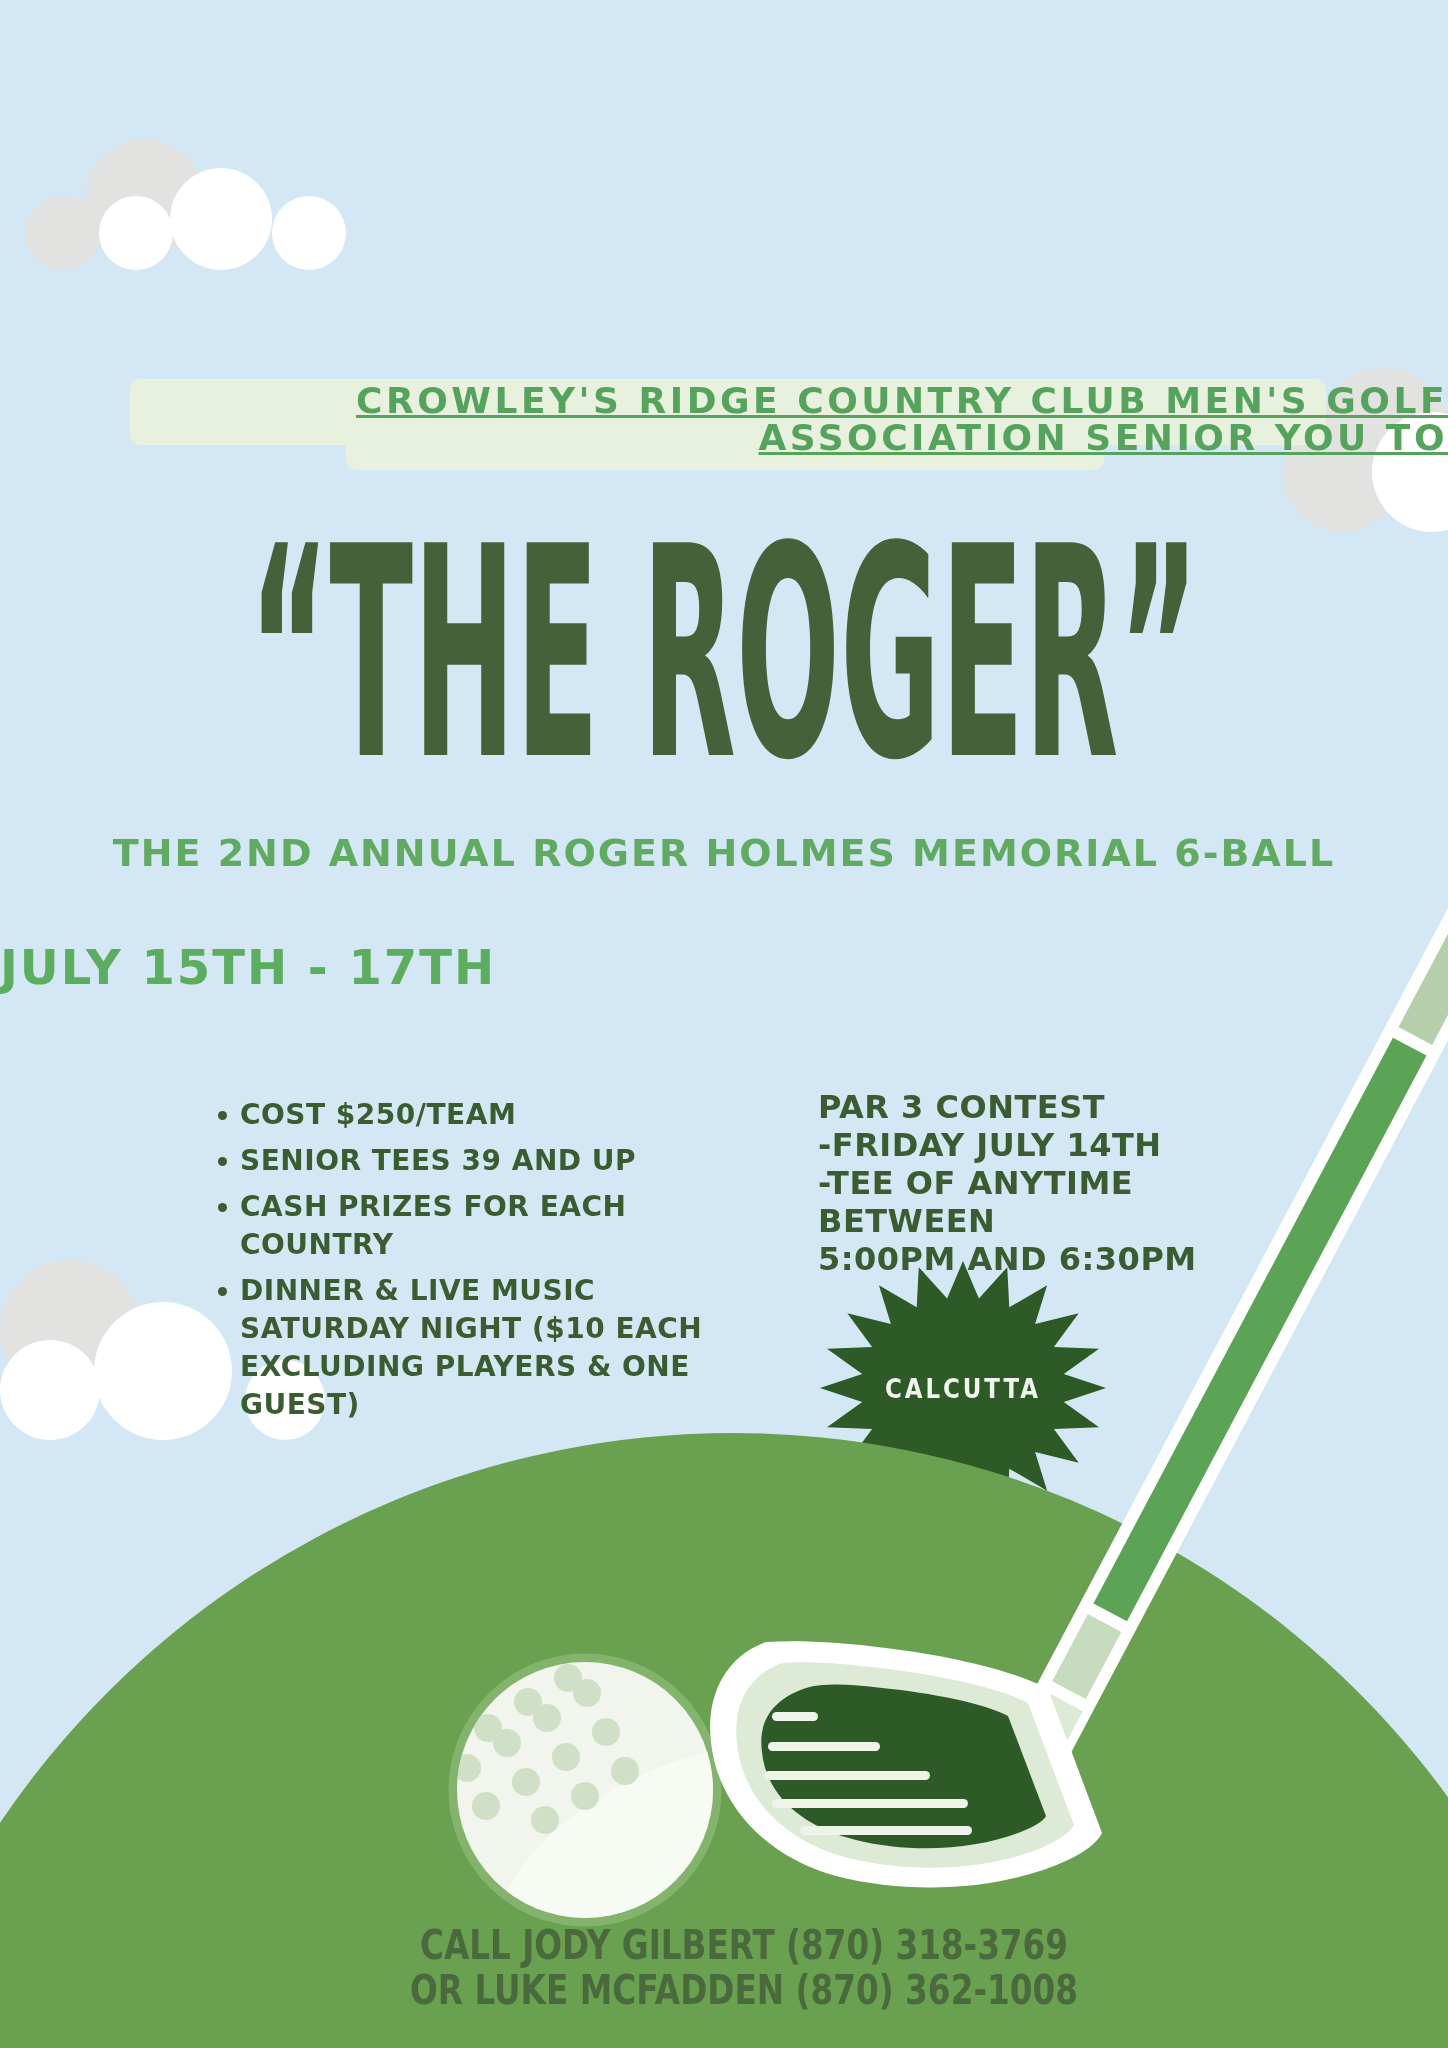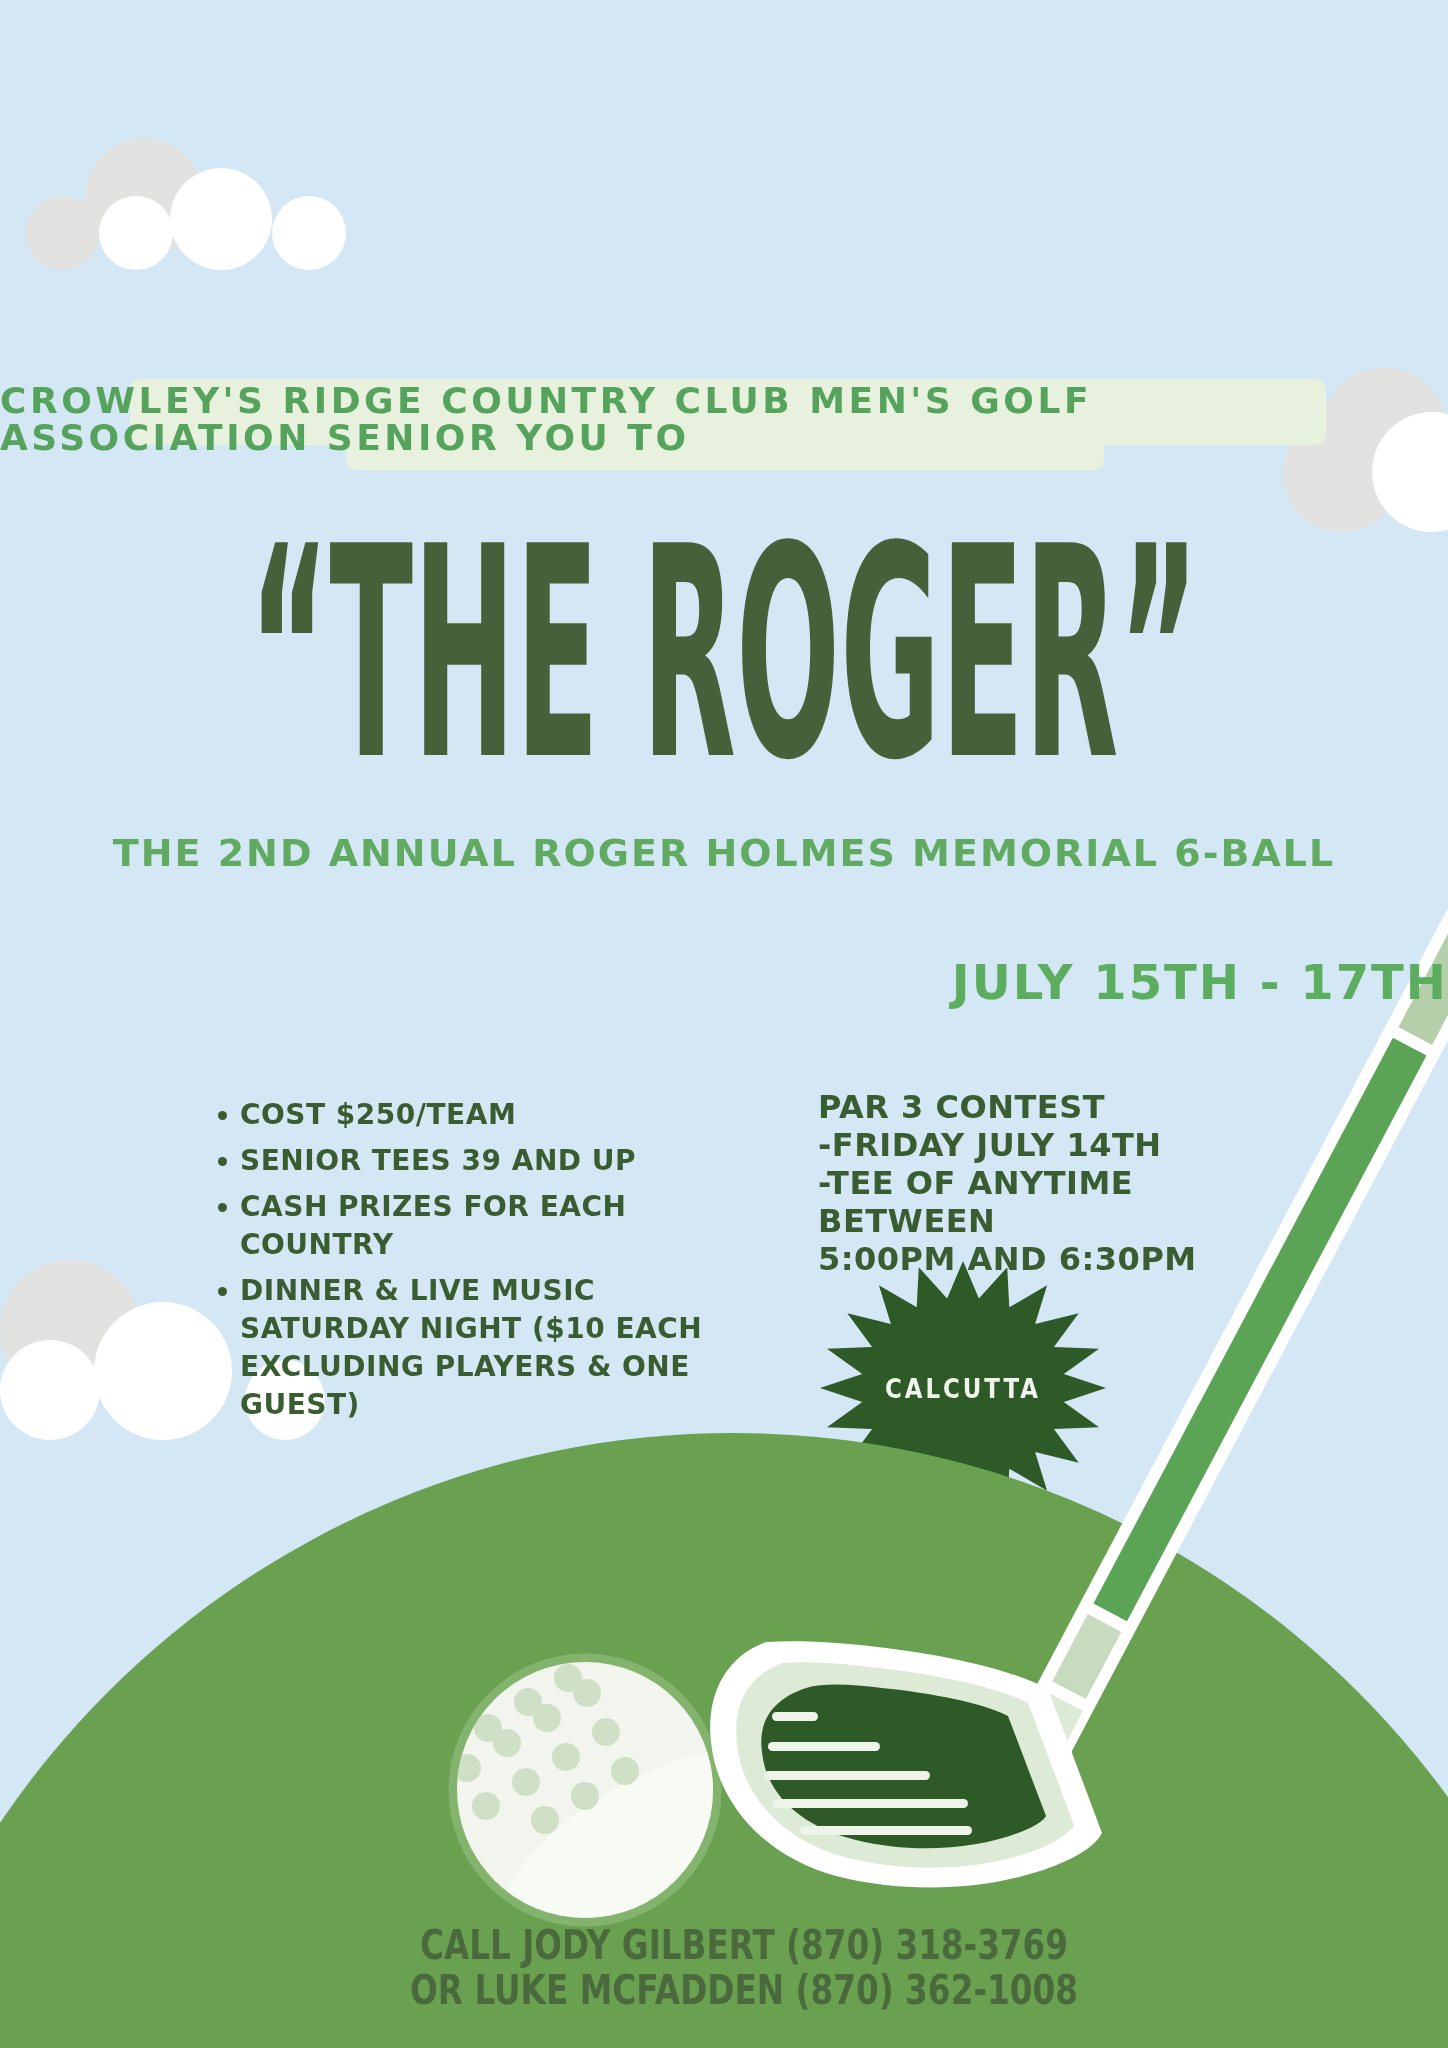--- a/index.html
+++ b/index.html
@@ -12,31 +12,31 @@
     font-weight:bold;
   }
   .scene{position:absolute;left:0;top:0;z-index:1;}
   .textlayer{position:absolute;left:0;top:0;width:100%;height:100%;z-index:2;}
 
   .band{position:absolute;background:var(--mint);border-radius:10px;}
   .band1{left:130px;top:379px;width:1196px;height:66px;}
   .band2{left:346px;top:414px;width:758px;height:56px;}
   .header-text{
     position:absolute;left:0;top:382px;width:1448px;
-    text-align:left;color:var(--headerGreen);
-    font-size:36px;line-height:37px;letter-spacing:3.5px;
+    text-align:right;color:var(--headerGreen);
+    font-size:36px;line-height:37px;letter-spacing:3.5px;text-decoration:underline;
   }
   .title-svg{position:absolute;left:0;top:535px;}
   .subtitle{
     position:absolute;left:0;top:831px;width:1448px;text-align:center;
     color:var(--midGreen);font-size:38px;letter-spacing:2px;
   }
   .date{
-    position:absolute;left:0;top:939px;width:1448px;text-align:right;
-    color:var(--dateGreen);font-size:48px;letter-spacing:2px;margin-top:15px;
+    position:absolute;left:0;top:939px;width:1448px;text-align:left;
+    color:var(--dateGreen);font-size:48px;letter-spacing:2px;
   }
   .details{
     position:absolute;left:240px;top:1088px;width:505px;
     color:var(--bodyGreen);font-size:28px;line-height:38px;letter-spacing:0.5px;
     list-style:none;margin:0;padding:0;
   }
   .details li{position:relative;margin-top:8px;}
   .details li::before{
     content:"";position:absolute;left:-22px;top:15px;
     width:9px;height:9px;border-radius:50%;background:var(--bodyGreen);

